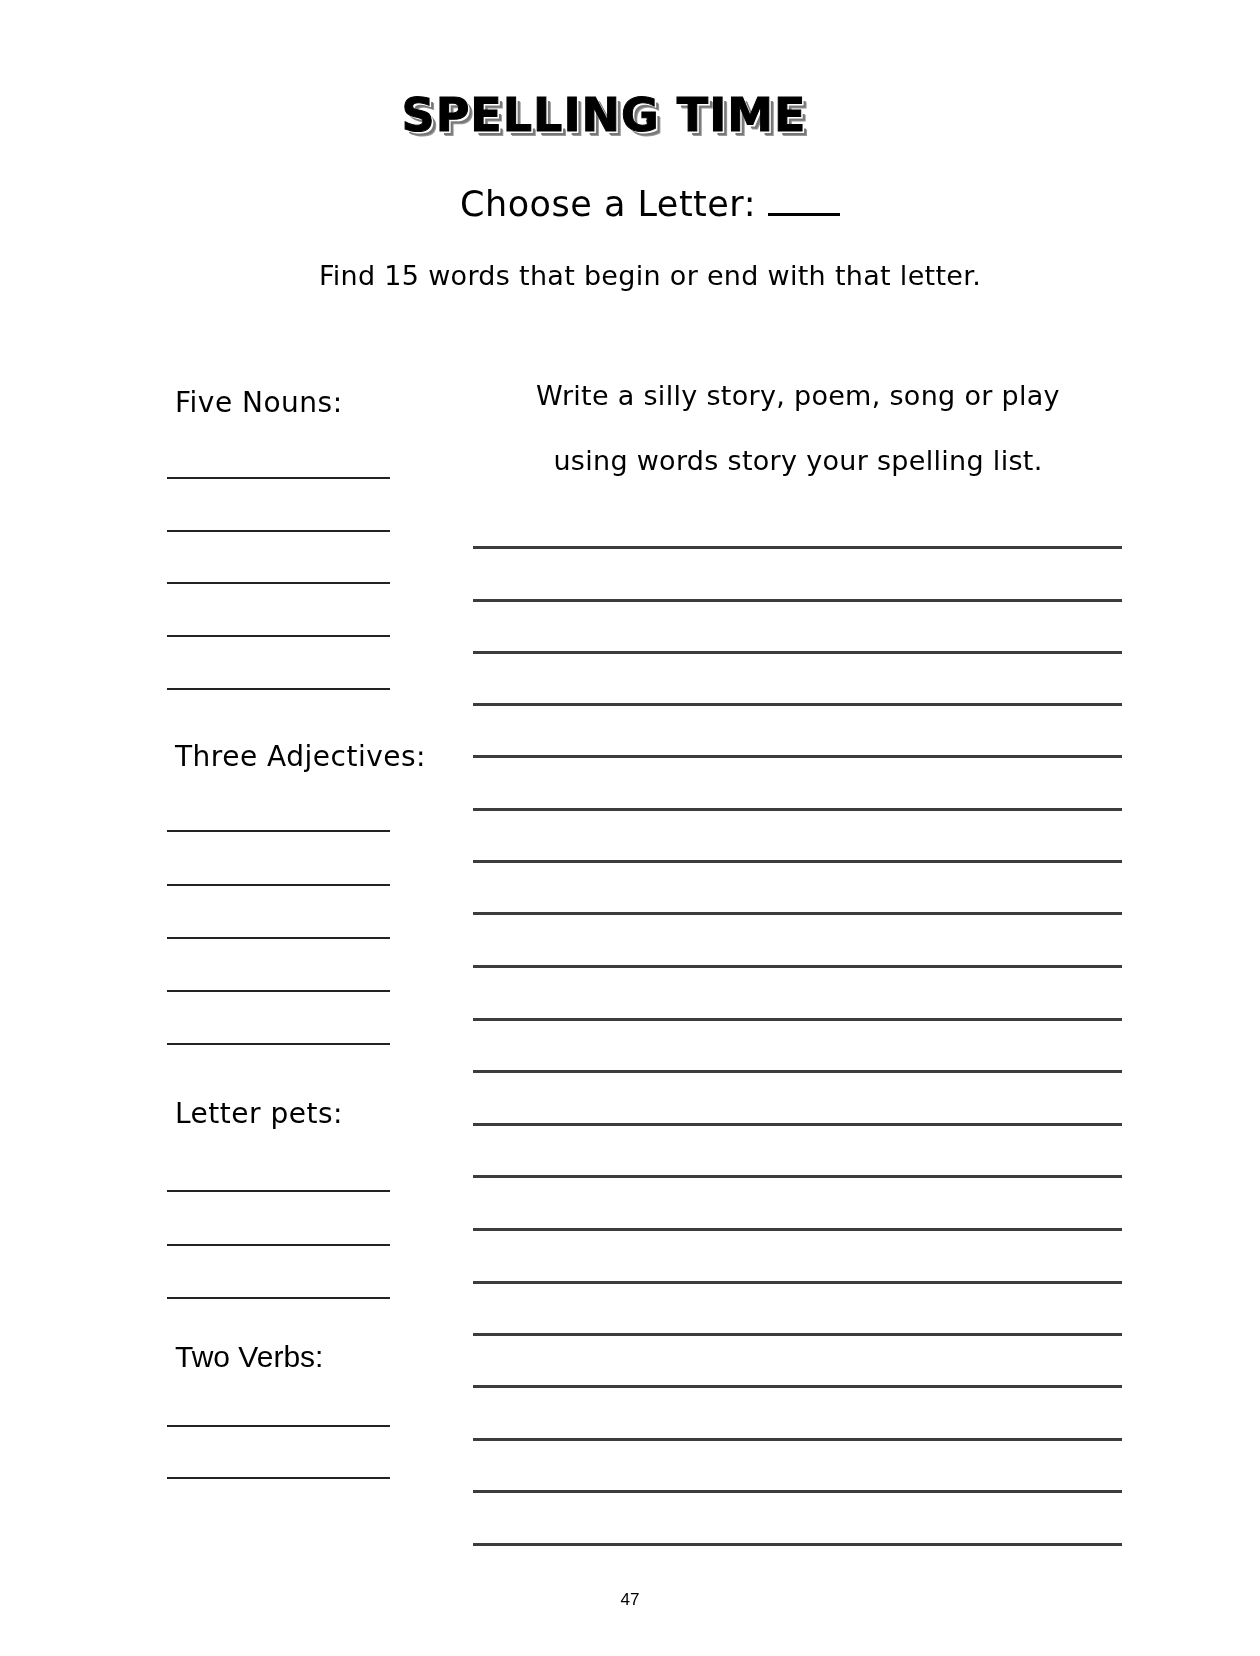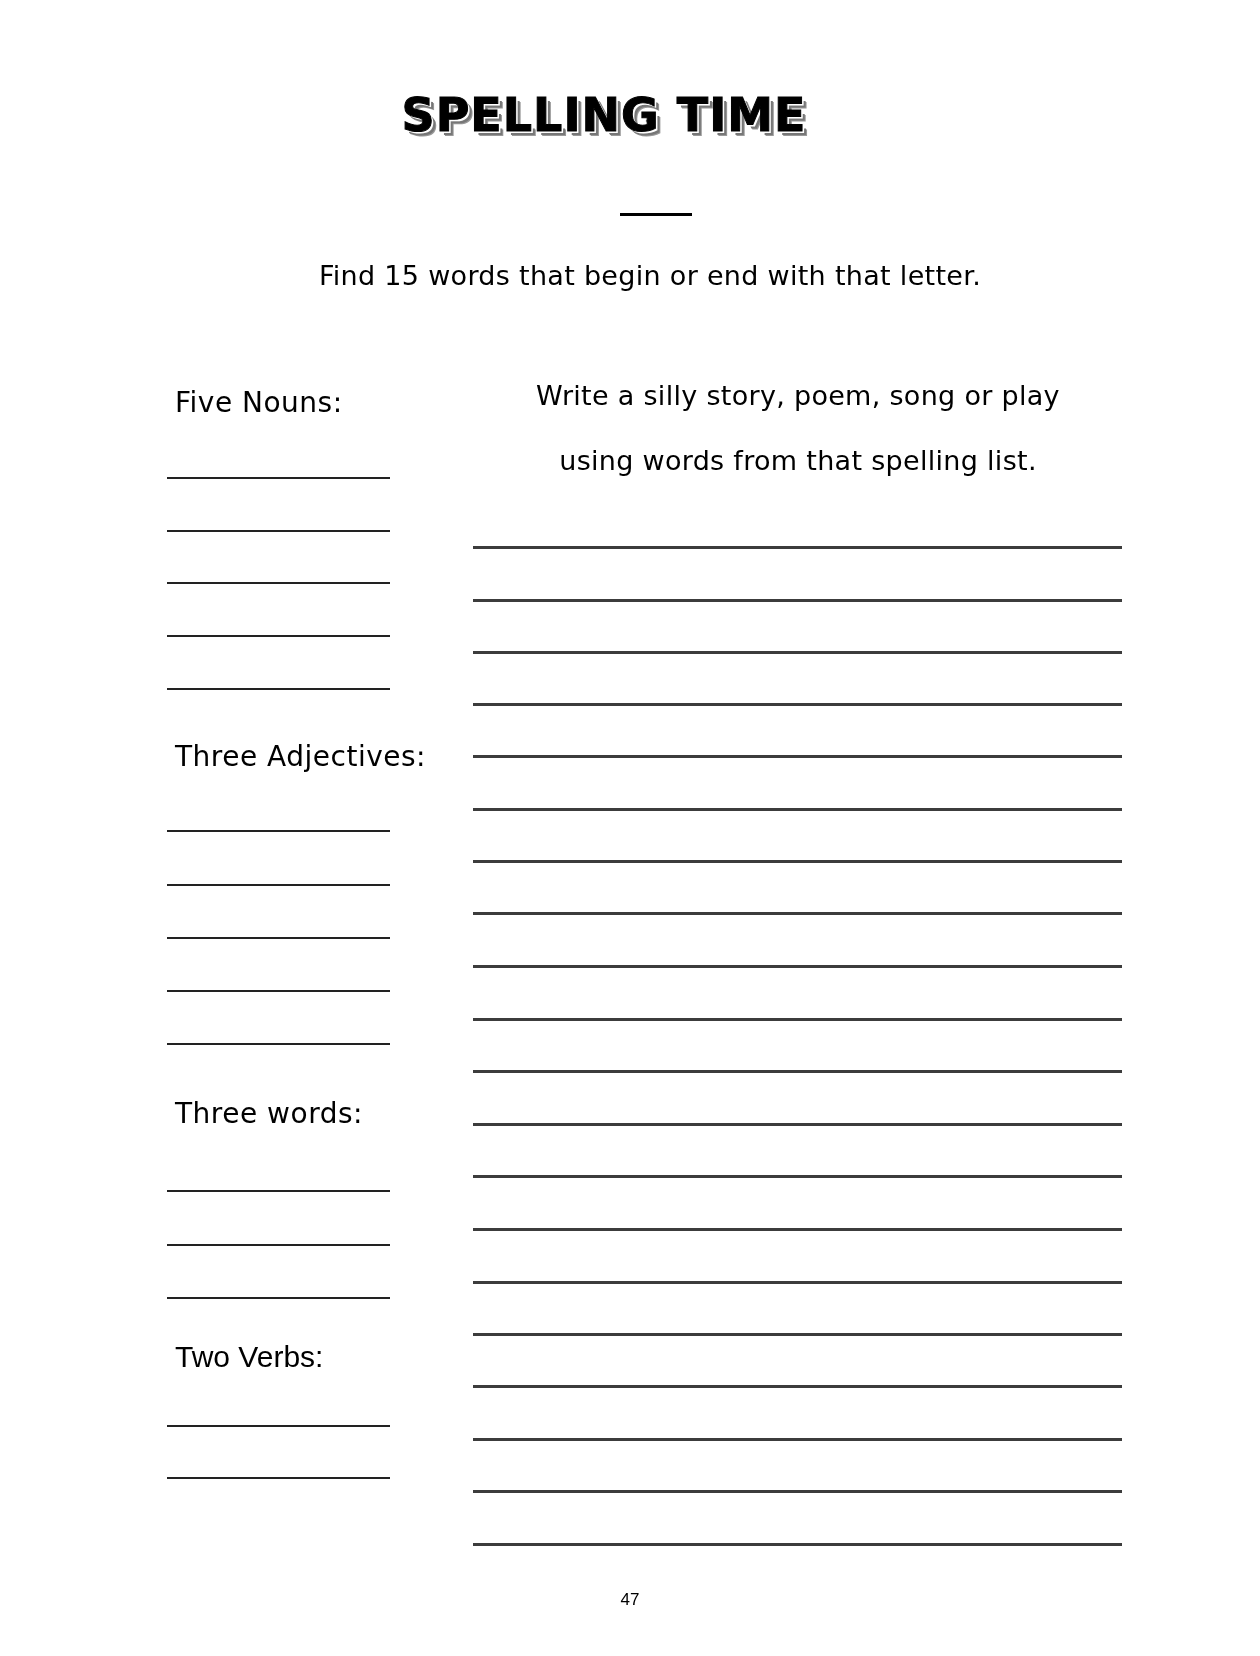--- a/index.html
+++ b/index.html
@@ -30,53 +30,53 @@
     }
     .long-line { left: 473px; width: 649px; height: 0; border-top: 3px solid #3c3c3c; }
     .page-num { left: 0; width: 1260px; top: 1590px; text-align: center; font-family: "Liberation Sans", sans-serif; font-size: 17px; }
   </style>
 </head>
 <body>
 
 <div class="abs title">SPELLING TIME</div>
 
 <div class="abs choose">
-  <span class="blank"></span>
+  <span>Choose a Letter:</span><span class="blank"></span>
 </div>
 
 <div class="abs instr">Find 15 words that begin or end with that letter.</div>
 
 <div>
   <div class="abs heading" style="top:386px;">Five Nouns:</div>
   <div class="abs short-line" style="top:477px;"></div>
   <div class="abs short-line" style="top:530px;"></div>
   <div class="abs short-line" style="top:582px;"></div>
   <div class="abs short-line" style="top:635px;"></div>
   <div class="abs short-line" style="top:688px;"></div>
 
   <div class="abs heading" style="top:740px;">Three Adjectives:</div>
   <div class="abs short-line" style="top:830px;"></div>
   <div class="abs short-line" style="top:884px;"></div>
   <div class="abs short-line" style="top:937px;"></div>
   <div class="abs short-line" style="top:990px;"></div>
   <div class="abs short-line" style="top:1043px;"></div>
 
-  <div class="abs heading" style="top:1097px;">Three words:</div>
+  <div class="abs heading" style="top:1097px;">Letter pets:</div>
   <div class="abs short-line" style="top:1190px;"></div>
   <div class="abs short-line" style="top:1244px;"></div>
   <div class="abs short-line" style="top:1297px;"></div>
 
   <div class="abs heading small" style="top:1340px;">Two Verbs:</div>
   <div class="abs short-line" style="top:1425px;"></div>
   <div class="abs short-line" style="top:1477px;"></div>
 </div>
 
 <div>
   <div class="abs prompt" style="top:380px;">Write a silly story, poem, song or play</div>
-  <div class="abs prompt" style="top:445px;">using words from that spelling list.</div>
+  <div class="abs prompt" style="top:445px;">using words story your spelling list.</div>
 
   <div class="abs long-line" style="top:546px;"></div>
   <div class="abs long-line" style="top:599px;"></div>
   <div class="abs long-line" style="top:651px;"></div>
   <div class="abs long-line" style="top:703px;"></div>
   <div class="abs long-line" style="top:755px;"></div>
   <div class="abs long-line" style="top:808px;"></div>
   <div class="abs long-line" style="top:860px;"></div>
   <div class="abs long-line" style="top:912px;"></div>
   <div class="abs long-line" style="top:965px;"></div>

